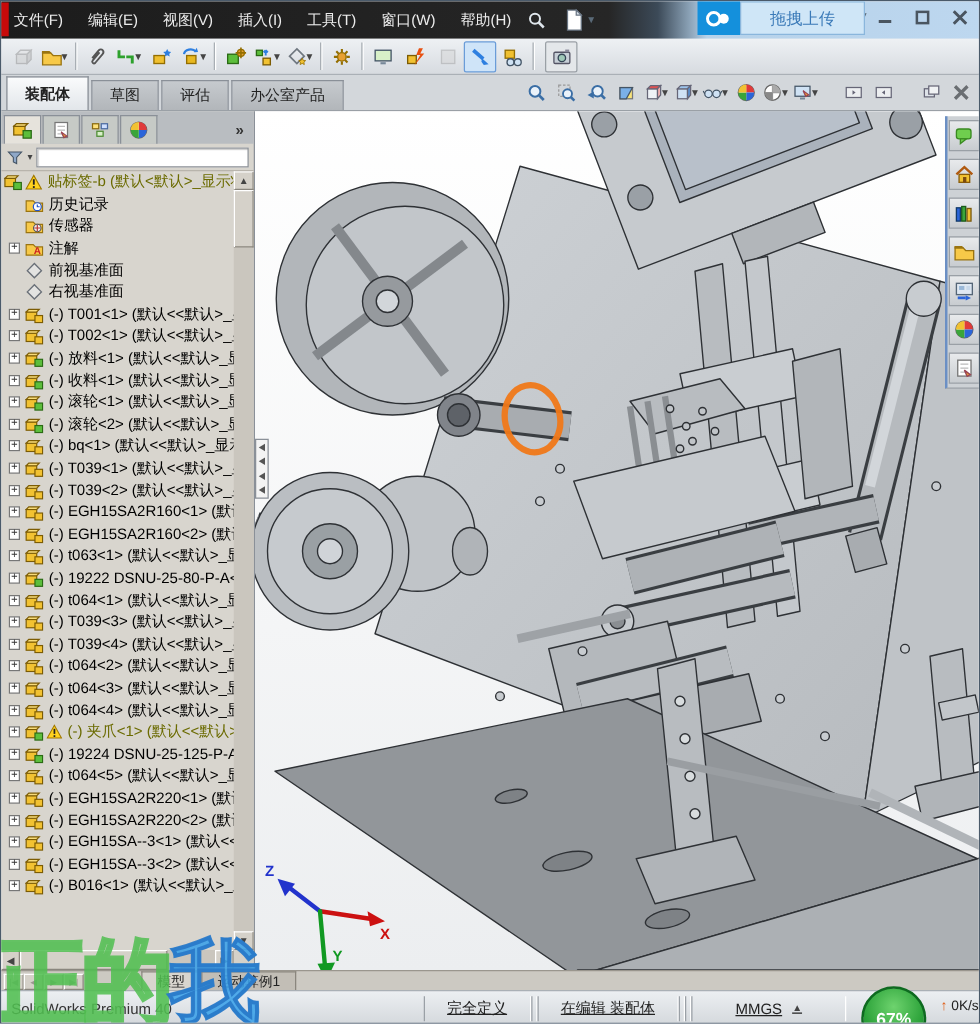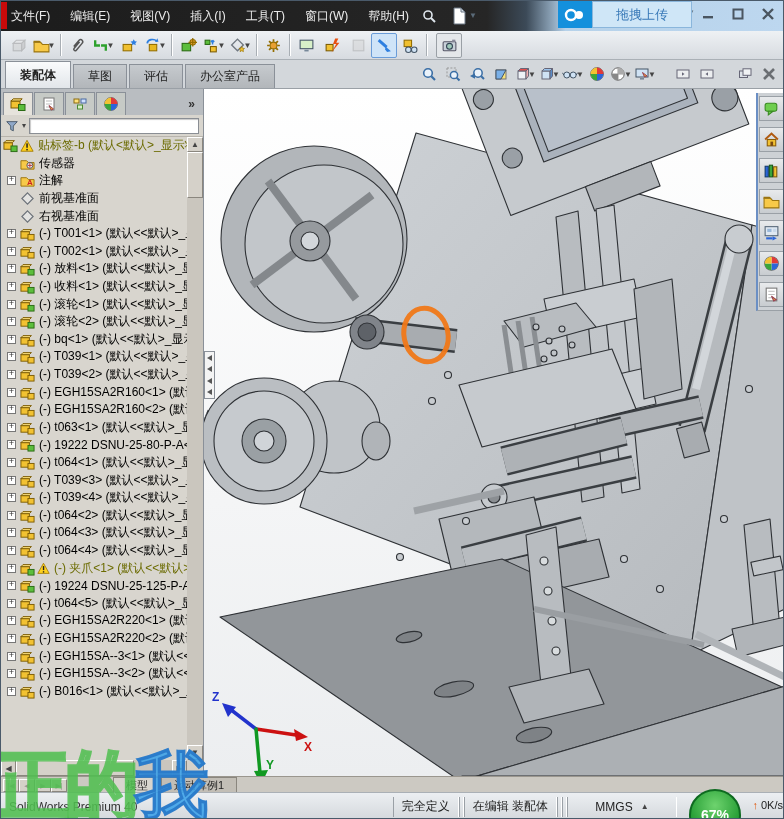--- a/index.html
+++ b/index.html
@@ -81,21 +81,21 @@
   
   #bottom-bar { position:absolute; left:0; top:775px; width:784px; height:16px; background:#ccc9c2; border-top:1px solid #9a968e; display:flex; align-items:flex-end;gap:40px; }
   .vcr { width:16px; height:13px; background:#d5d1c9; border:1px solid; border-color:#fff #8a867e #8a867e #fff; color:#9a968e; font-size:7px; display:flex; align-items:center; justify-content:center; }
   #bottom-tabs { display:flex; align-items:flex-end; margin-left:6px; }
   .btab { height:15px; padding:0 12px; font-size:11px; display:flex; align-items:center; border:1px solid #8a867e; border-bottom:none; background:#c2beb6; color:#222; }
   .btab.active { background:#d8d5ce; }
 
   
   #statusbar { position:absolute; left:0; top:791px; width:784px; height:28px; background:linear-gradient(#eceff2,#d4d8dc); border-top:1px solid #aab0b6; display:flex; align-items:center; font-size:12px; color:#222; }
   #status-left { padding-left:8px; color:#333; }
-  .sfield { border-left:1px solid #9aa0a6; border-right:1px solid #fff; padding:0 8px; height:20px; display:flex; align-items:center; gap:4px; }
+  .sfield { border-left:1px solid #9aa0a6; border-right:1px solid #fff; padding:0 18px; height:20px; display:flex; align-items:center; gap:4px;text-decoration:underline; }
   .ssep { width:5px; height:20px; border-left:1px solid #9aa0a6; border-right:1px solid #fff; }
   #spacer { flex:1; }
   #units-caret { font-size:8px; color:#444; }
   #badge { position:absolute; right:44px; top:-4px; width:52px; height:52px; border-radius:50%;
     background:radial-gradient(circle at 50% 30%, #6ed36e, #2aa138 60%, #157a28); border:2px solid #0e6a20;
     color:#fff; font-weight:bold; font-size:14px; display:flex; align-items:center; justify-content:center; z-index:8; }
   #net { position:absolute; right:2px; top:6px; display:flex; align-items:center; gap:3px; font-size:11px; }
   #net .arrow { color:#e05a10; font-weight:bold; }
 
   
@@ -516,20 +516,31 @@
                 <rect x="7.2" y="11.3" width="1.7" height="1.7" fill="#222"></rect>
               </svg>
             </span>
             <span class="lbl">贴标签-b (默认&lt;默认&gt;_显示状态 1&gt;)</span>
           </div>
           <div class="tree-row">
             <span class="noexpand"></span>
             <span class="ticon">
               <svg width="15" height="15" viewBox="0 0 16 16">
                 <path d="M1 5h6l2 2h6v7H1z" fill="#f7c948" stroke="#9a7410"></path>
+                <circle cx="10.5" cy="10" r="3.4" fill="#fff" stroke="#2255cc"></circle>
+                <path d="M10.5 8v2h2" stroke="#2255cc" fill="none"></path>
+              </svg>
+            </span>
+            <span class="lbl">历史记录</span>
+          </div>
+          <div class="tree-row">
+            <span class="noexpand"></span>
+            <span class="ticon">
+              <svg width="15" height="15" viewBox="0 0 16 16">
+                <path d="M1 5h6l2 2h6v7H1z" fill="#f7c948" stroke="#9a7410"></path>
                 <circle cx="10.5" cy="10" r="3.2" fill="#eee" stroke="#555"></circle>
                 <path d="M8 10h5M10.5 7.5v5" stroke="#b33" fill="none"></path>
               </svg>
             </span>
             <span class="lbl">传感器</span>
           </div>
           <div class="tree-row">
             <span class="expandbox">+</span>
             <span class="ticon">
               <svg width="15" height="15" viewBox="0 0 16 16">
@@ -1105,21 +1116,21 @@
     <div id="spacer"></div>
     <div class="sfield">
         <span>完全定义</span>
       </div>
     <div class="ssep"></div>
     <div class="sfield">
         <span>在编辑 装配体</span>
       </div>
     <div class="ssep"></div>
       <div class="ssep"></div>
-    <div class="sfield" style="width:110px;justify-content:center;gap:8px;">
+    <div class="sfield" style="width:124px;justify-content:center;gap:8px;">
       <span>MMGS</span>
         <span id="units-caret">▲</span>
     </div>
     <div style="width:108px;"></div>
     <div id="badge">
         <span>67%</span>
       </div>
     <div id="net">
       <span class="arrow">↑</span>
       <span>0K/s</span>

